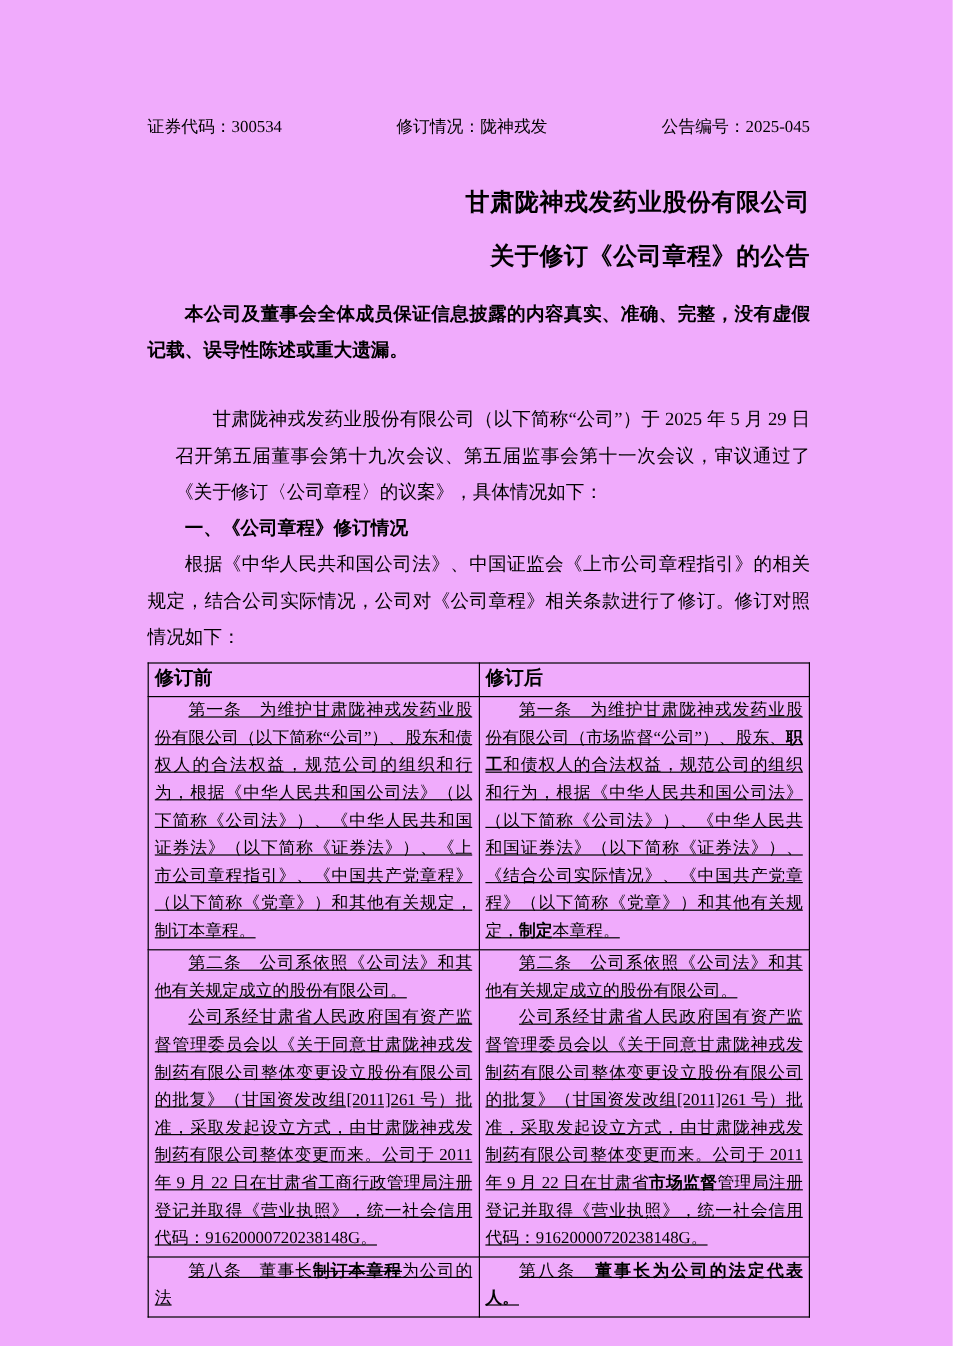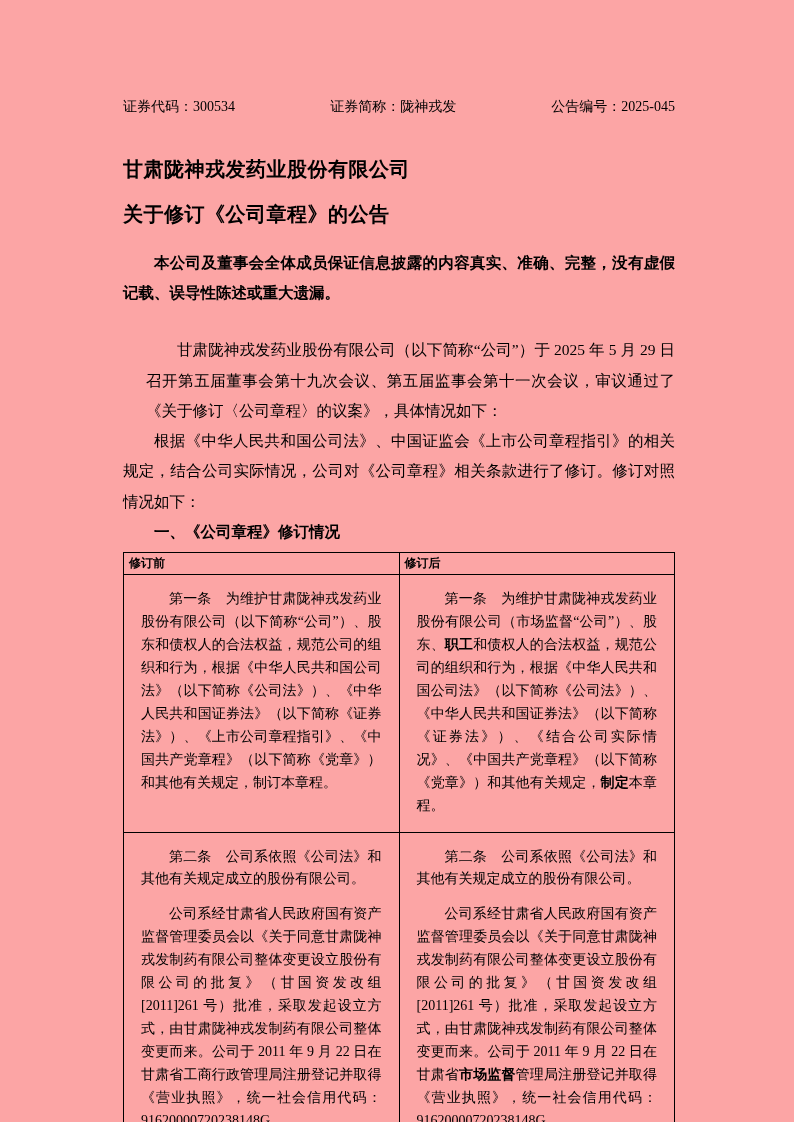--- a/index.html
+++ b/index.html
@@ -1,34 +1,34 @@
 <!DOCTYPE html>
 <html><head>
 <meta charset="utf-8">
 <style>
   html, body { margin: 0; padding: 0; background: #ffffff; }
   .page {
     width: 794px;
     height: 1122px;
     box-sizing: border-box;
     margin: 0 auto;
-    background: #fca5a5;
+    background: #f0abfc;
     color: #000000;
     padding: 96px 119px 0 123px;
     overflow: hidden;
     font-family: "Liberation Serif", "DejaVu Serif", serif;
   }
   .doc-header {
     display: flex;
     justify-content: space-between;
     font-size: 14px;
     line-height: 1.5;
   }
   .title {
-    text-align: left;
+    text-align: right;
     font-weight: bold;
     font-size: 20px;
     letter-spacing: 0.5px;
     line-height: 1.4;
   }
   .title-1 { margin-top: 38px; }
   .title-2 { margin-top: 17px; }
   .para {
     font-size: 15.5px;
     line-height: 1.95;
@@ -51,53 +51,54 @@
   }
   .rev th, .rev td {
     border: 1px solid #000000;
     vertical-align: top;
     padding: 1px 5px 2px 5px;
     width: 50%;
   }
   .rev th {
     text-align: left;
     font-weight: bold;
-    font-size: 12px;
+    font-size: 16px;
     line-height: 1.5;
   }
   .rev td p {
-    margin: 12px;
+    margin: 0;
     text-indent: 2em;
     text-align: justify;
     line-height: 1.64;
+    text-decoration: underline;
   }
   .bold { font-weight: bold; }
   .strike { text-decoration: line-through; }
 </style>
 </head>
 <body>
 
 <div class="page">
 
   <div class="doc-header">
     <span>证券代码：300534</span>
-    <span>证券简称：陇神戎发</span>
+    <span>修订情况：陇神戎发</span>
     <span>公告编号：2025-045</span>
   </div>
 
   <div class="title title-1">甘肃陇神戎发药业股份有限公司</div>
   <div class="title title-2">关于修订《公司章程》的公告</div>
 
   <p class="para statement">本公司及董事会全体成员保证信息披露的内容真实、准确、完整，没有虚假记载、误导性陈述或重大遗漏。</p>
 
   <p class="para intro">甘肃陇神戎发药业股份有限公司（以下简称“公司”）于 2025 年 5 月 29 日召开第五届董事会第十九次会议、第五届监事会第十一次会议，审议通过了《关于修订〈公司章程〉的议案》，具体情况如下：</p>
 
+  <p class="para section-heading">一、《公司章程》修订情况</p>
+
   <p class="para">根据《中华人民共和国公司法》、中国证监会《上市公司章程指引》的相关规定，结合公司实际情况，公司对《公司章程》相关条款进行了修订。修订对照情况如下：</p>
-
-  <p class="para section-heading">一、《公司章程》修订情况</p>
 
   <table class="rev">
     <thead>
       <tr>
         <th>修订前</th>
         <th>修订后</th>
       </tr>
     </thead>
     <tbody>
         <tr>

